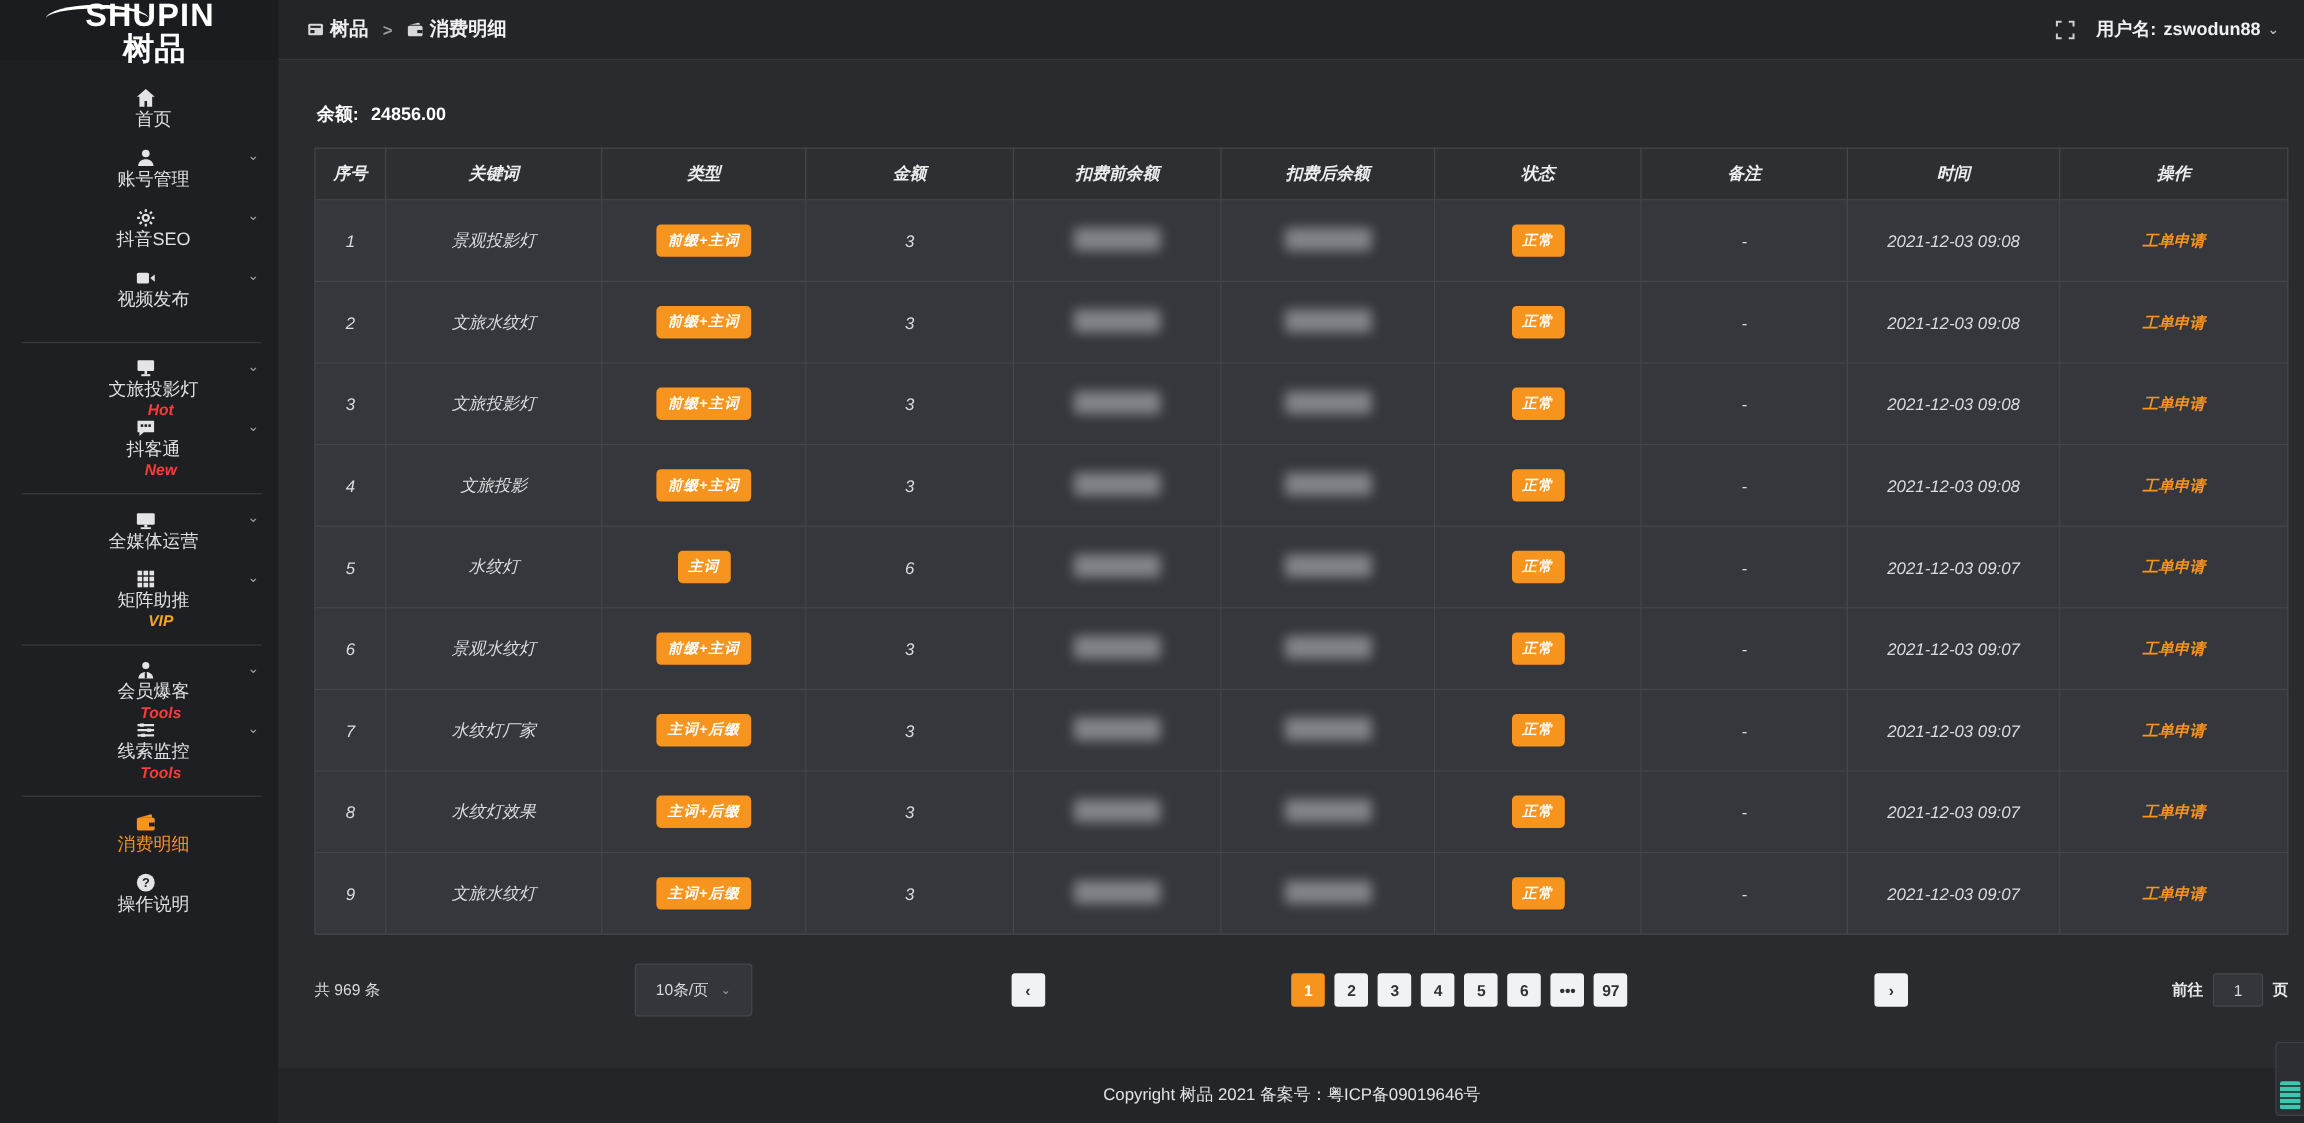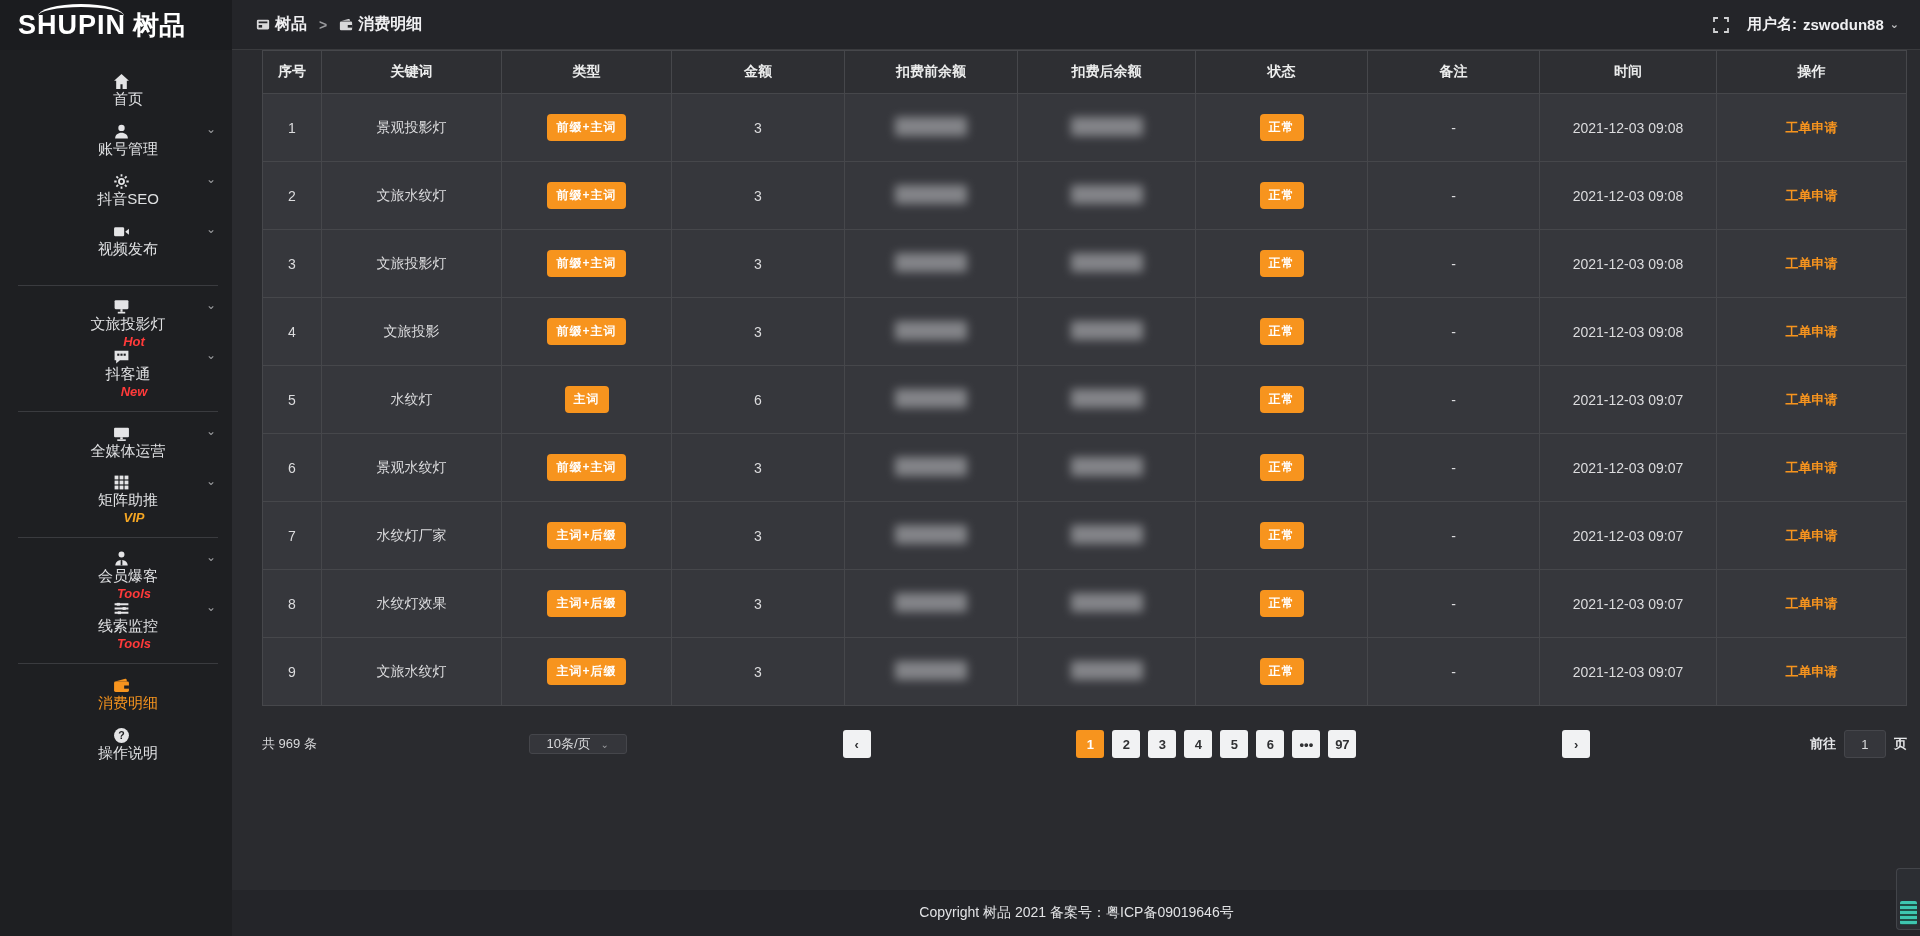--- a/index.html
+++ b/index.html
@@ -3,21 +3,21 @@
 <meta charset="utf-8">
 <style>
   * { margin:0; padding:0; box-sizing:border-box; }
   html,body { width:1920px; height:936px; overflow:hidden;
     font-family:"Liberation Sans","DejaVu Sans",sans-serif; background:#2a2b2f; }
 
   .app { display:flex; width:1920px; height:936px; }
 
   
   .sidebar { width:232px; min-width:232px; height:936px; background:#1e1f22; color:#dfe0e2; }
-  .logo { height:50px; display:flex; align-items:center; padding-left:18px; background:#1b1c1f; position:relative; }
+  .logo { height:50px; display:flex; align-items:center; padding-left:18px; background:#1b1c1f; position:relative;flex-direction:column; }
   .logo-en { font-size:27px; font-weight:800; color:#fff; letter-spacing:1px; line-height:1; }
   .logo-arc { position:absolute; left:38px; top:4px; width:86px; height:12px;
     border-top:3px solid #fff; border-radius:50% 50% 0 0 / 100% 100% 0 0; }
   .logo-cn { font-size:26px; font-weight:800; color:#fff; margin-left:7px; line-height:1; }
   .nav { padding-top:22px; }
   .nav-item { position:relative; height:50px; display:flex; align-items:center;
     padding-left:24px; cursor:pointer; font-size:15px; color:#dfe0e2;flex-direction:column; }
   .nav-item .nav-icon { width:18px; height:18px; margin-right:14px; display:inline-flex;
     align-items:center; justify-content:center; color:#e4e4e6; }
   .nav-item .nav-icon svg { width:17px; height:17px; }
@@ -42,37 +42,37 @@
   .fs-btn { display:inline-flex; color:#cfd0d2; cursor:pointer; }
   .fs-btn svg { width:16px; height:16px; }
   .user-box { font-size:15px; font-weight:bold; color:#f0f0f2; cursor:pointer; display:flex; align-items:center; gap:6px; }
   .user-box .u-chev { font-size:11px; color:#c0c1c3; }
 
   .content { flex:1; padding:0 14px 0 30px; }
   .balance { margin:36px 0 18px 2px; font-size:15px; font-weight:bold; color:#fff; }
   .balance b { margin-left:6px; font-size:15px; }
 
   
-  table { width:100%; border-collapse:collapse; table-layout:fixed; }
+  table { width:100%; border-collapse:collapse; table-layout:fixed;font-style:italic; }
   th,td { border:1px solid #46474b; text-align:center; vertical-align:middle; }
   thead th { background:#2e2f33; color:#eceded; font-size:14px; font-weight:bold; height:43px; }
   tbody td { background:#36373c; color:#dcdcde; font-size:14px; height:68px; }
   col.c-idx { width:59px; }  col.c-kw { width:180px; } col.c-type { width:170px; }
   col.c-amt { width:173px; } col.c-pre { width:173px; } col.c-post { width:178px; }
   col.c-st { width:172px; }  col.c-rm { width:172px; } col.c-time { width:177px; } col.c-op { width:190px; }
   .badge { display:inline-block; background:#f7941e; color:#fff; font-size:12px; font-weight:bold;
     padding:5px 9px; border-radius:4px; letter-spacing:1px; }
   .blur-block { display:inline-block; width:72px; height:19px; background:#97989c;
     border-radius:2px; filter:blur(5px); opacity:.8; }
   .op-link { color:#f7941e; font-size:13px; font-weight:bold; text-decoration:none; cursor:pointer; }
 
   
   .pager { display:flex; align-items:center; justify-content:space-between; margin-top:24px; gap:8px; }
   .pg-total { color:#d8d9db; font-size:13px; margin-right:6px; }
-  .pg-size { height:20px; min-width:98px; background:#35363b; border:1px solid #45464b; border-radius:3px;
+  .pg-size { height:44px; min-width:98px; background:#35363b; border:1px solid #45464b; border-radius:3px;
     color:#d8d9db; font-size:13px; display:flex; align-items:center; justify-content:center;
     gap:10px; padding:0 10px; cursor:pointer; margin-right:10px; }
   .pg-size .s-chev { font-size:10px; color:#9a9b9e; }
   .pg-btn { min-width:28px; height:28px; padding:0 6px; background:#f1f2f3; color:#303133;
     border:none; border-radius:3px; font-size:13px; font-weight:bold; display:inline-flex;
     align-items:center; justify-content:center; cursor:pointer; }
   .pg-btn.active { background:#f7941e; color:#fff; }
   .pg-nav { font-size:13px; }
   .pg-goto { display:flex; align-items:center; gap:8px; margin-left:14px; color:#e6e7e9;
     font-size:13px; font-weight:bold; }
@@ -293,20 +293,24 @@
         </span>
         <span class="user-box">
           <span>用户名:</span>
           <span>zswodun88</span>
           <span class="u-chev">⌄</span>
         </span>
       </div>
     </header>
 
     <div class="content">
+      <div class="balance">
+        <span>余额:</span>
+        <b>24856.00</b>
+      </div>
 
       <table>
         <colgroup>
           <col class="c-idx">
             <col class="c-kw">
             <col class="c-type">
             <col class="c-amt">
             <col class="c-pre">
           <col class="c-post">
             <col class="c-st">

